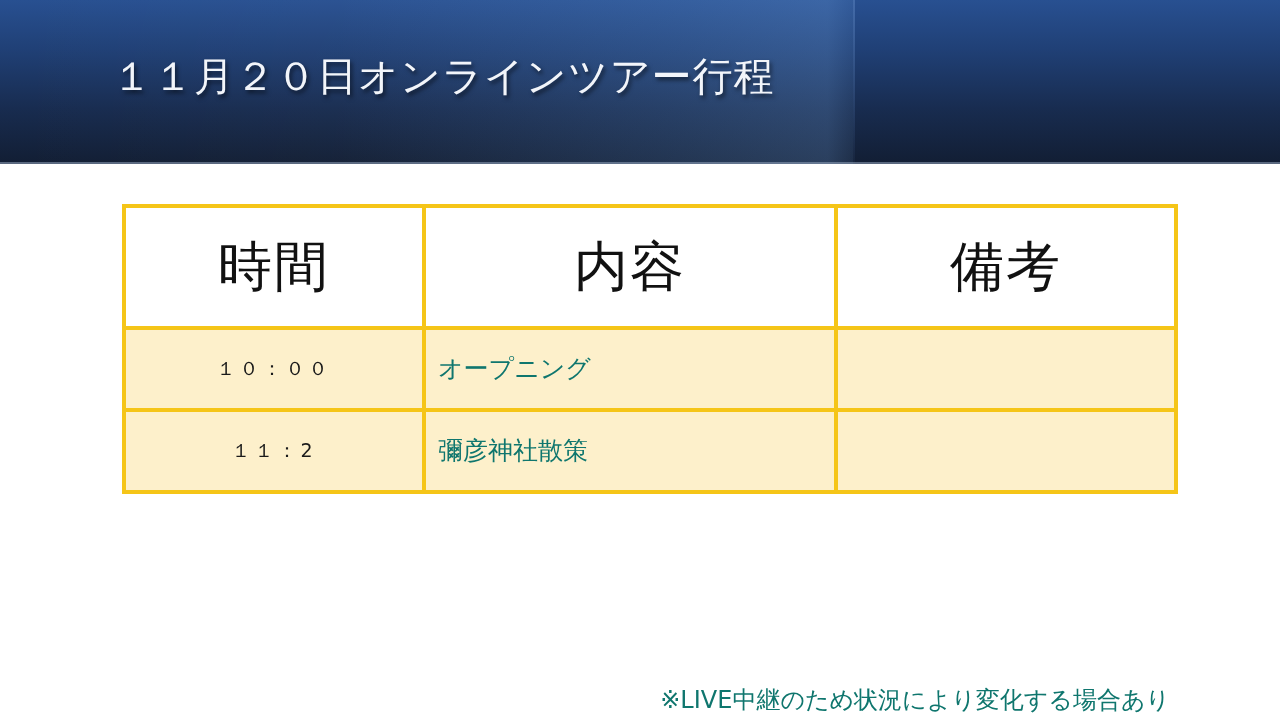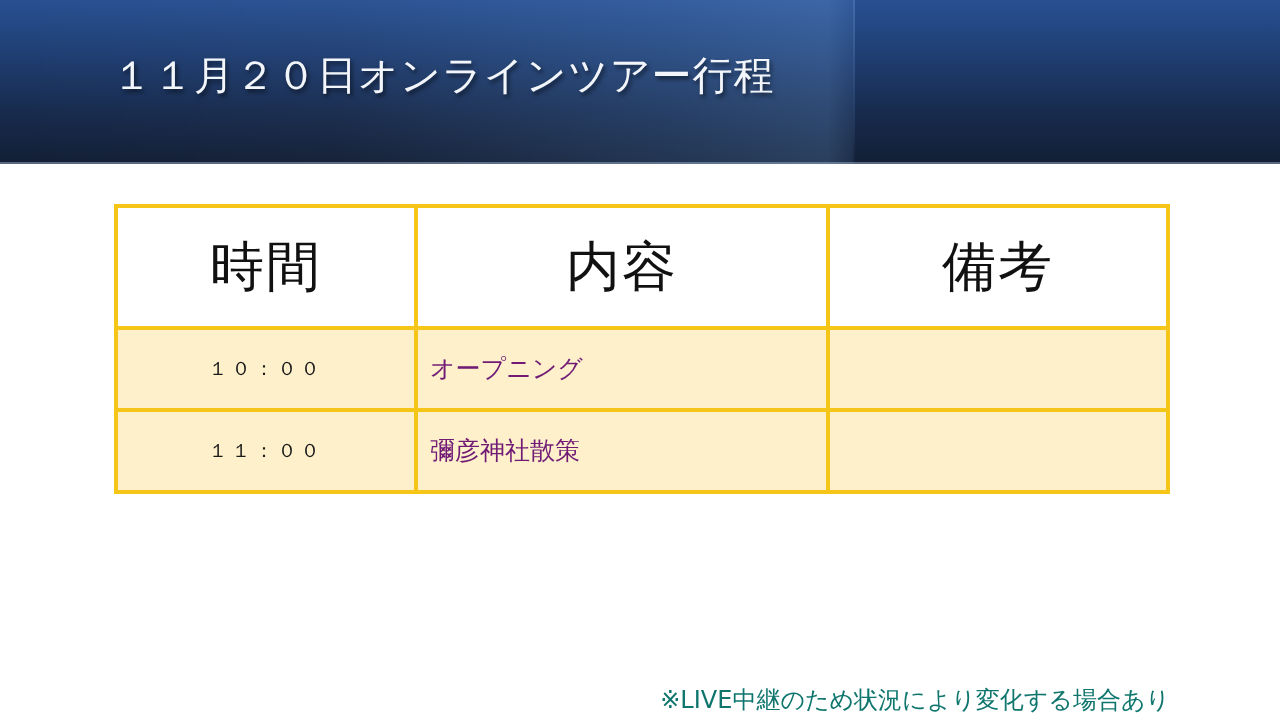--- a/index.html
+++ b/index.html
@@ -60,34 +60,34 @@
     bottom: 0;
     width: 1280px;
     height: 2px;
     background: rgba(150,165,190,0.55);
     pointer-events: none;
   }
   .slide-title {
     position: absolute;
     left: 112px;
     top: 56px;
-    font-family: Liberation Serif, serif;
+    font-family: Liberation Sans, sans-serif;
     font-size: 40px;
     font-weight: 300;
     letter-spacing: 1px;
     color: #f2f5fa;
     text-shadow: 2px 3px 4px rgba(0,0,0,0.55);
     white-space: nowrap;
     line-height: 1;
   }
 
   
   .schedule-table {
     position: absolute;
-    left: 114px;
+    left: 122px;
     top: 204px;
     width: 1052px;
     border-collapse: collapse;
     table-layout: fixed;
     background: #ffffff;
   }
   .schedule-table td,
   .schedule-table th {
     border: 4px solid #f5c518;
     padding: 0;
@@ -126,21 +126,21 @@
     line-height: 1.25;
     white-space: nowrap;
   }
   td.cell-content, td.cell-note {
     padding: 10px 4px 10px 12px;
     text-align: left;
   }
   .body-text {
     font-family: "DejaVu Sans", "Liberation Sans", sans-serif;
     font-size: 25px;
-    color: #701a75;
+    color: #0f766e;
     line-height: 1.38;
     white-space: pre-line;
     letter-spacing: 0px;
   }
   tr.row-h1 td { height: 58px; }
   tr.row-h2 td { height: 104px; }
   tr.row-h3 td { height: 58px; }
   tr.row-h4 td { height: 58px; }
 
   
@@ -192,21 +192,21 @@
       </td>
       <td class="cell-content">
         <span class="body-text">オープニング</span>
       </td>
       <td class="cell-note">
         <span class="body-text"></span>
       </td>
     </tr>
     <tr class="row-alt row-h3">
       <td class="cell-time">
-        <span class="time-text">１１：００</span>
+        <span class="time-text">１１：2</span>
       </td>
       <td class="cell-content">
         <span class="body-text">彌彦神社散策</span>
       </td>
       <td class="cell-note">
         <span class="body-text"></span>
       </td>
     </tr>
   </tbody>
 </table>

